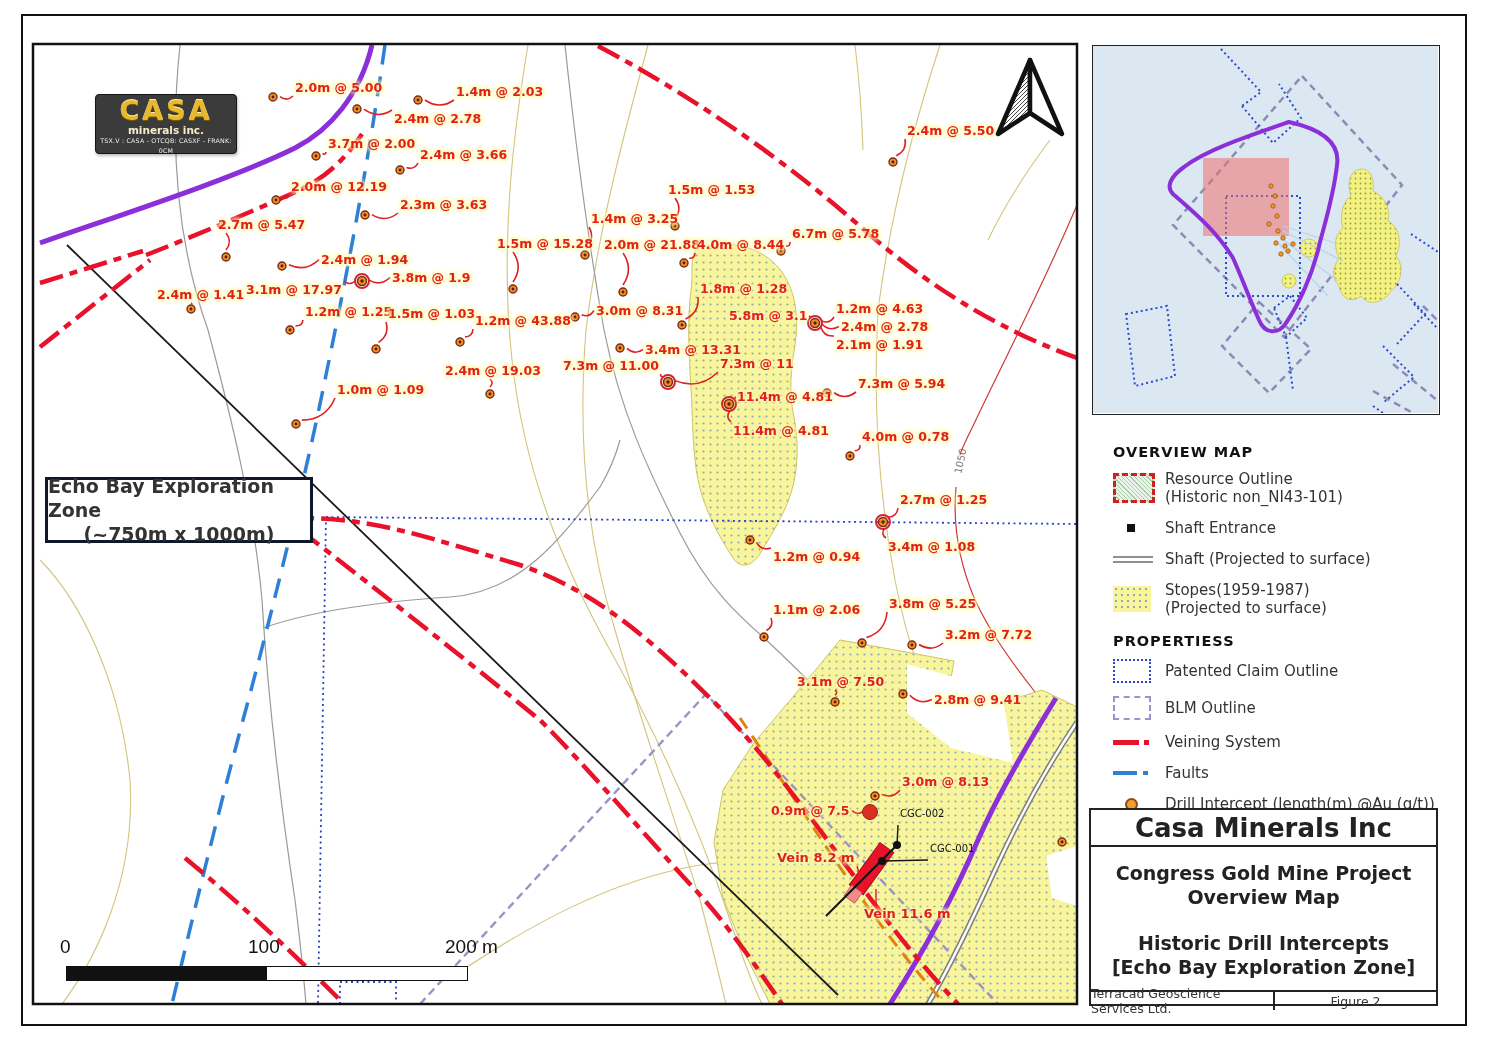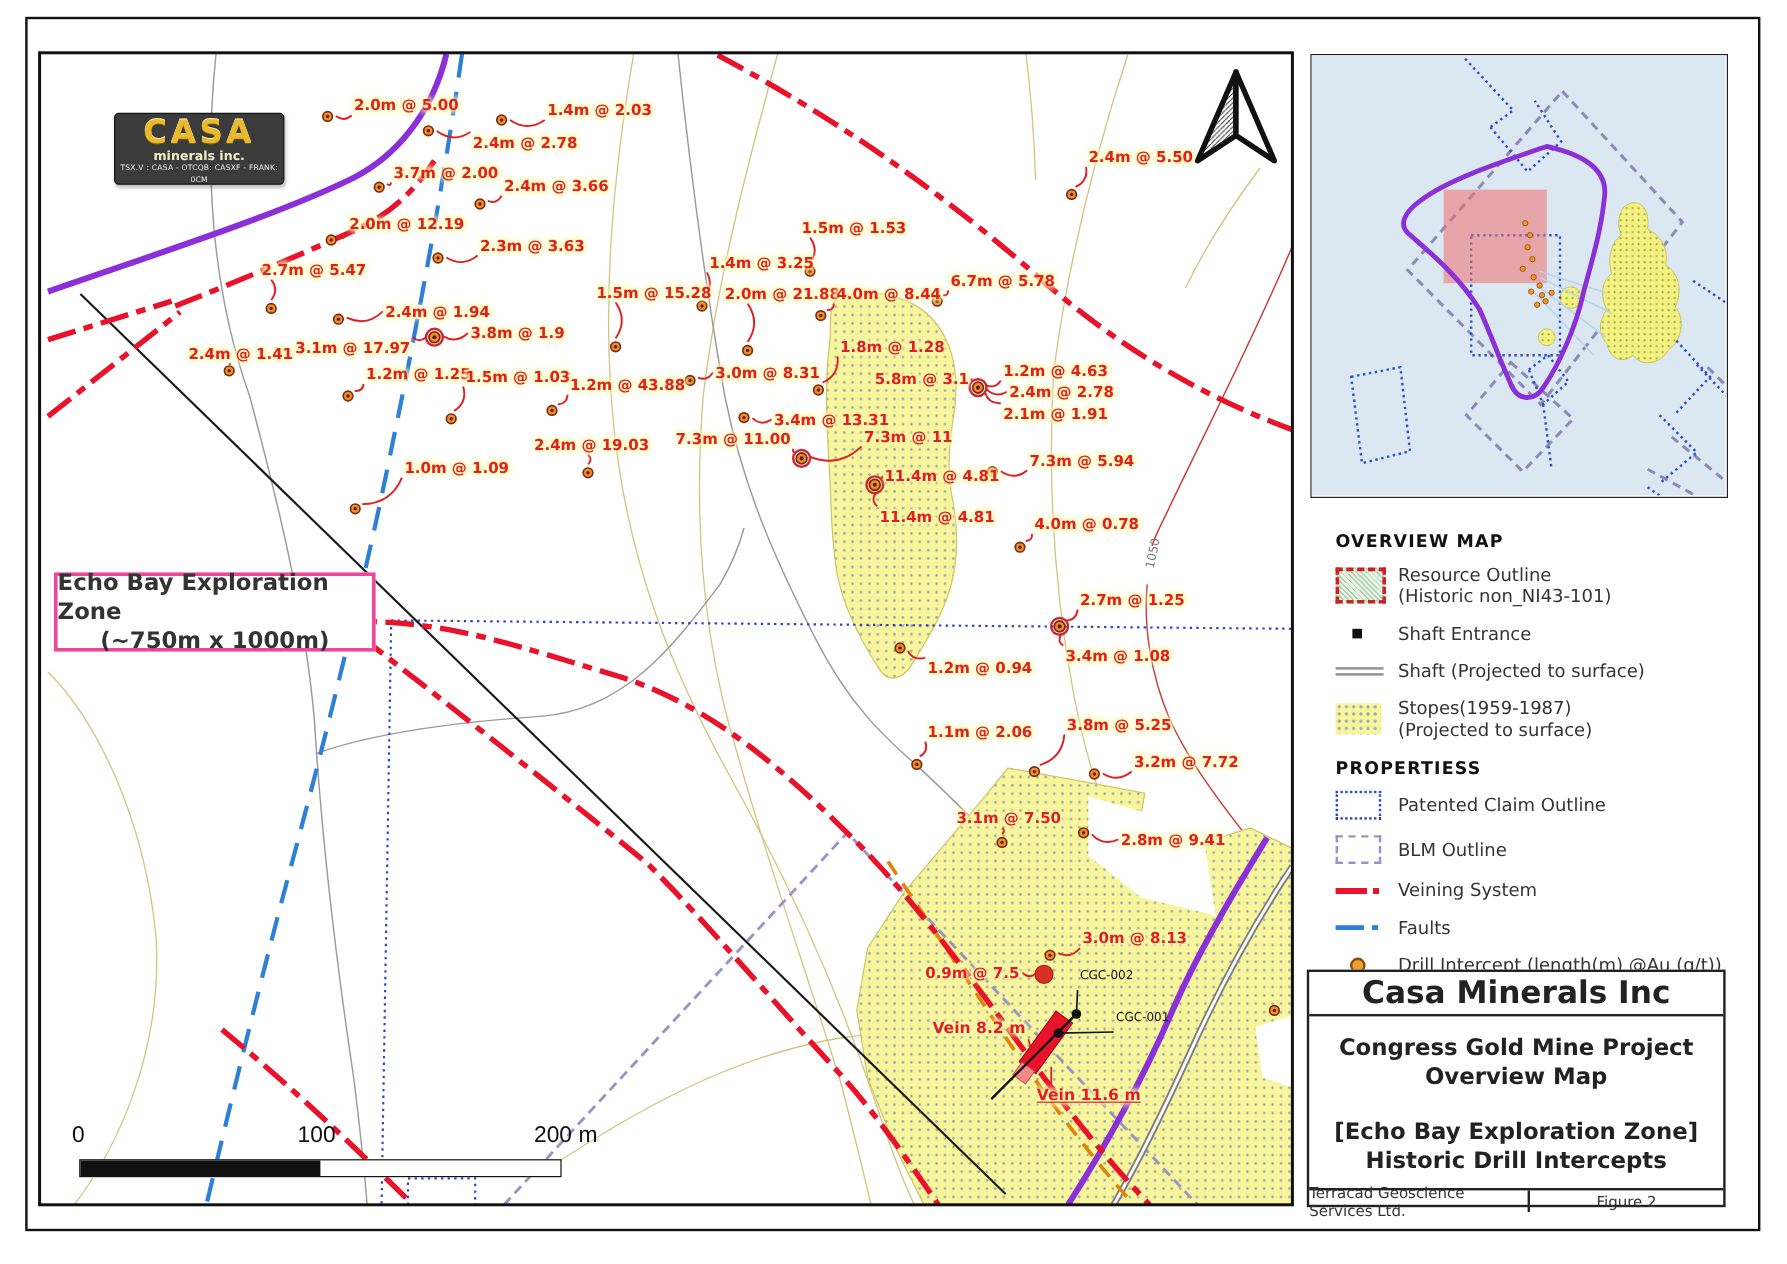--- a/index.html
+++ b/index.html
@@ -28,21 +28,21 @@
   .dl.k{color:#151515;font-weight:normal;font-size:10px;text-shadow:none;}
   .dl.v{font-size:13px;}
   
   .logo{position:absolute;left:95px;top:94px;width:140px;height:58px;background:#3b3b3b;border:1px solid #151515;
         border-radius:4px;text-align:center;box-shadow:1px 2px 3px rgba(0,0,0,.25);}
   .logo .big{font:bold 27px "DejaVu Sans",sans-serif;color:#e9b92d;letter-spacing:3px;line-height:28px;margin-top:2px;
              text-shadow:0 1px 0 #7a5a00,0 -1px 0 #fff3b0;}
   .logo .sub{font:bold 10.5px "DejaVu Sans",sans-serif;color:#f5edc8;line-height:11px;}
   .logo .tick{font:6.3px "DejaVu Sans",sans-serif;color:#eee;line-height:10px;letter-spacing:.2px;}
   
-  .echo{position:absolute;left:45px;top:477px;width:262px;height:60px;background:#fff;border:3px solid #ec4899;
+  .echo{position:absolute;left:45px;top:477px;width:262px;height:60px;background:#fff;border:3px solid #0f172a;
         display:flex;flex-direction:column;align-items:center;justify-content:center;}
   .echo div{font:bold 19px "DejaVu Sans",sans-serif;color:#333;line-height:24px;}
   
   .scl{position:absolute;font:19px "Liberation Sans",sans-serif;color:#111;}
   .sbar{position:absolute;left:66px;top:966px;width:402px;height:15px;border:1.5px solid #111;box-sizing:border-box;background:#fff;}
   .sbar .half{position:absolute;left:0;top:0;width:200px;height:100%;background:#111;}
   
   .inset{position:absolute;left:1092px;top:45px;width:348px;height:370px;border:1.5px solid #222;box-sizing:border-box;}
   
   .legend{position:absolute;left:1113px;top:438px;width:330px;color:#333;}
@@ -343,21 +343,21 @@
       <span class="dl" style="left: 773px; top: 602px;">1.1m @ 2.06</span>
       <span class="dl" style="left: 889px; top: 596px;">3.8m @ 5.25</span>
       <span class="dl" style="left: 945px; top: 627px;">3.2m @ 7.72</span>
       <span class="dl" style="left: 797px; top: 674px;">3.1m @ 7.50</span>
       <span class="dl" style="left: 934px; top: 692px;">2.8m @ 9.41</span>
       <span class="dl" style="left: 902px; top: 774px;">3.0m @ 8.13</span>
       <span class="dl" style="left: 771px; top: 803px;">0.9m @ 7.5</span>
       <span class="dl k" style="left: 900px; top: 808px;">CGC-002</span>
       <span class="dl k" style="left: 930px; top: 843px;">CGC-001</span>
       <span class="dl v" style="left: 777px; top: 850px;">Vein 8.2 m</span>
-      <span class="dl v" style="left: 864px; top: 906px; text-decoration: underline;">Vein 11.6 m</span>
+      <span class="dl v" style="left: 864px; top: 906px;">Vein 11.6 m</span>
     </div>
 
   <div class="logo">
     <div class="big">CASA</div>
     <div class="sub">minerals inc.</div>
     <div class="tick">TSX.V : CASA - OTCQB: CASXF - FRANK: 0CM</div>
   </div>
 
   <div class="echo">
     <div>Echo Bay Exploration Zone</div>
@@ -477,21 +477,21 @@
       <span class="ltx">Drill Intercept (length(m) @Au  (g/t))</span>
     </div>
   </div>
 
   <div class="tblock">
     <div class="trow1">Casa Minerals Inc</div>
     <div class="tmid">
       <div>Congress Gold Mine Project</div>
       <div>Overview Map</div>
       <div class="tgap"></div>
+      <div>Historic Drill Intercepts</div>
       <div>[Echo Bay Exploration Zone]</div>
-      <div>Historic Drill Intercepts</div>
     </div>
     <div class="tfoot">
       <div class="tfl">Terracad Geoscience Services Ltd.</div>
       <div class="tfr">Figure 2</div>
     </div>
   </div>
 </div>
 
 </body></html>

